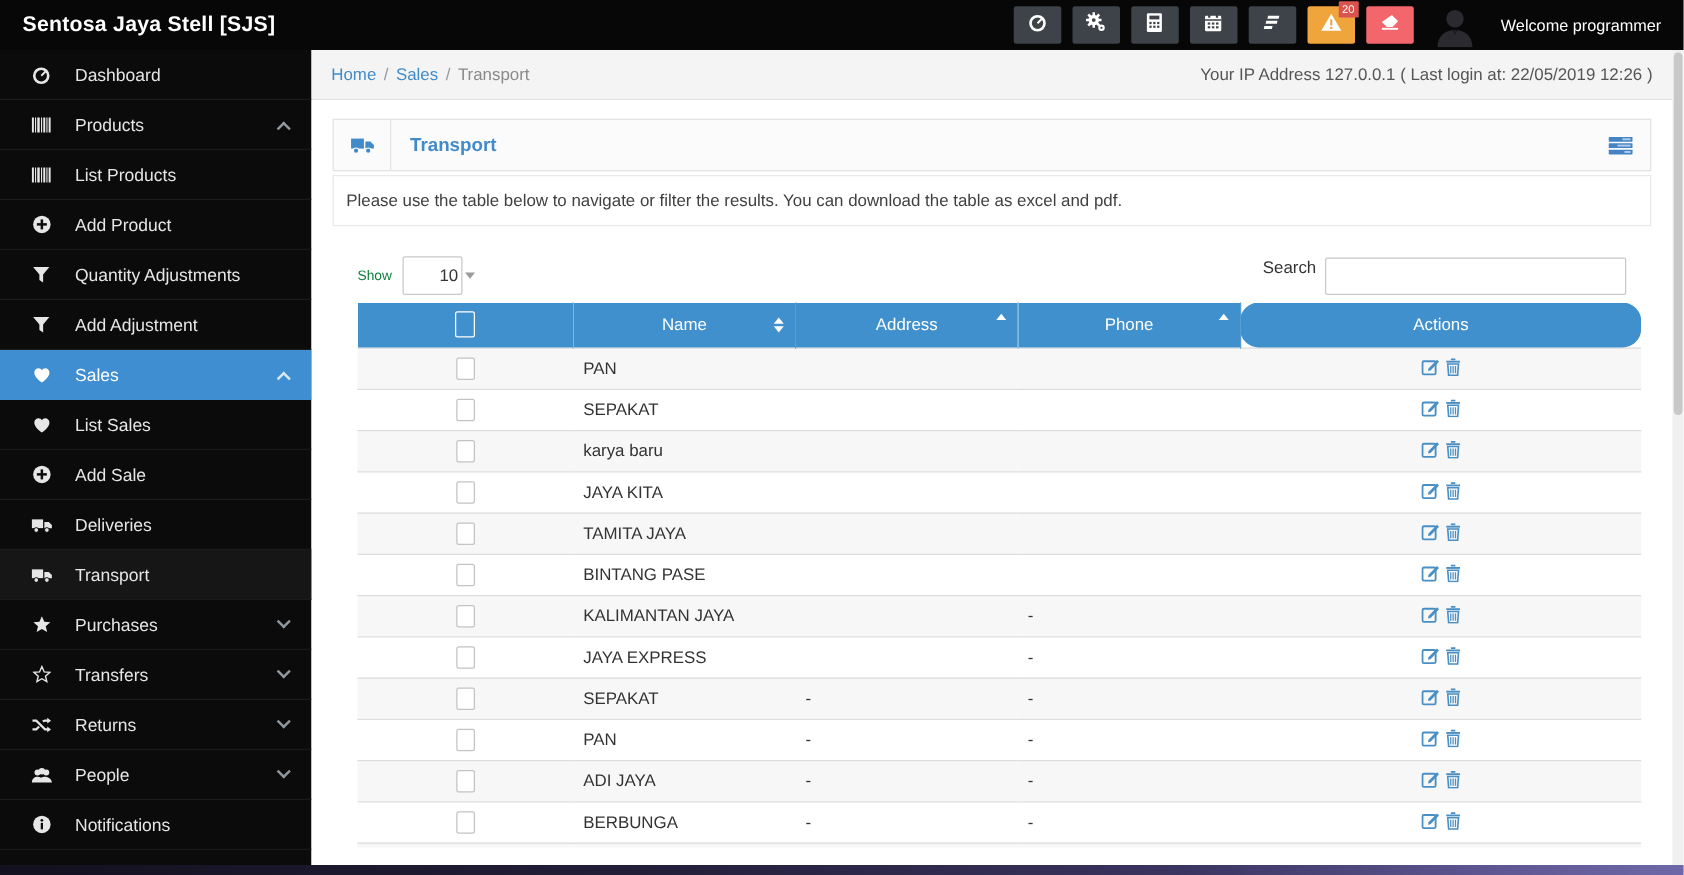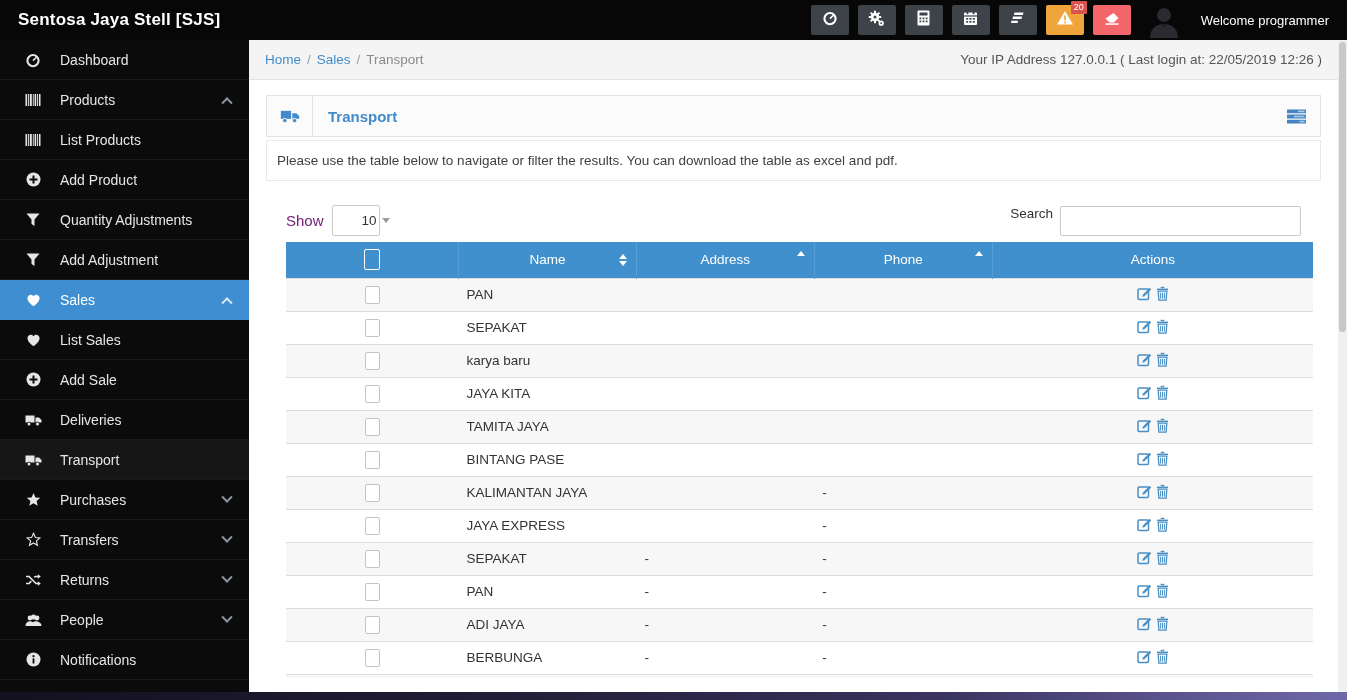--- a/index.html
+++ b/index.html
@@ -38,31 +38,31 @@
 
   .content { padding:15px 17px 0 17px; height:598px; overflow:hidden; }
   .panel-head { height:42px; border:1px solid #e3e3e3; background:#fbfbfb; display:flex; align-items:center; }
   .panel-icon-cell { width:46px; height:100%; border-right:1px solid #e3e3e3; display:flex; align-items:center; justify-content:center; }
   .panel-title { margin-left:15px; color:#428bca; font-size:15px; font-weight:bold; }
   .panel-tasks { margin-left:auto; margin-right:13px; cursor:pointer; display:flex; }
   .desc-box { margin-top:3px; border:1px solid #e9e9e9; background:#fff; padding:12px 10px; font-size:13.5px; color:#404040; }
 
   .table-wrap { padding:0 20px; }
   .controls { display:flex; align-items:center; margin-top:24px; }
-  .show-label { font-size:15px; color:#701a75; }
+  .show-label { font-size:11px; color:#15803d; }
   .show-select { margin-left:8px; width:48px; height:31px; border:1px solid #c9c9c9; border-radius:2px; background:#fff; display:flex; align-items:center; justify-content:center; gap:5px; font-size:13.5px; color:#333; cursor:pointer;padding-left:40px; }
   .show-caret { width:0; height:0; border-left:4px solid transparent; border-right:4px solid transparent; border-top:5px solid #9b9b9b; }
   .search-group { margin-left:auto; display:flex; gap:7px; }
   .search-label { font-size:13.5px; color:#333; }
   .search-input { width:241px; height:30px; border:1px solid #c9c9c9; border-radius:2px; font-size:13px; padding:0 6px; outline:none; font-family:"Liberation Sans",sans-serif; }
 
   table.grid { width:1027px; border-collapse:collapse; margin-top:6px; table-layout:fixed; }
   .grid th { background:#4190ce; color:#fff; font-size:13.5px; font-weight:normal; height:36px; text-align:center; position:relative; border-right:1px solid #589ed6; cursor:pointer; }
   .grid th:last-child { border-right:none; }
-  .col-check { width:163px; } .col-name { width:168px; } .col-addr { width:168px; } .col-phone { width:168px; } .col-actions { width:303px; }
+  .col-check { width:163px; } .col-name { width:168px; } .col-addr { width:168px; } .col-phone { width:168px; } .col-actions { width:303px;border-radius:15px; }
   .sort-both { position:absolute; right:9px; top:50%; transform:translateY(-50%); display:flex; flex-direction:column; gap:2px; }
   .tri-up { width:0; height:0; border-left:4px solid transparent; border-right:4px solid transparent; border-bottom:5px solid #fff; }
   .tri-down { width:0; height:0; border-left:4px solid transparent; border-right:4px solid transparent; border-top:5px solid #fff; }
   .sort-one { position:absolute; right:9px; top:9px; }
 
   .grid td { height:33px; border-top:1px solid #ddd; font-size:13.5px; color:#333; }
   .grid tbody tr:nth-child(odd) { background:#f7f7f7; }
   .td-check { text-align:center; }
   .row-check { display:inline-block; width:15px; height:18px; background:#fff; border:1px solid #c3c3c3; border-radius:2px; vertical-align:middle; cursor:pointer; }
   .hdr-check { display:inline-block; width:16px; height:21px; border:1px solid #fff; border-radius:2px; background:transparent; vertical-align:middle; cursor:pointer; }

